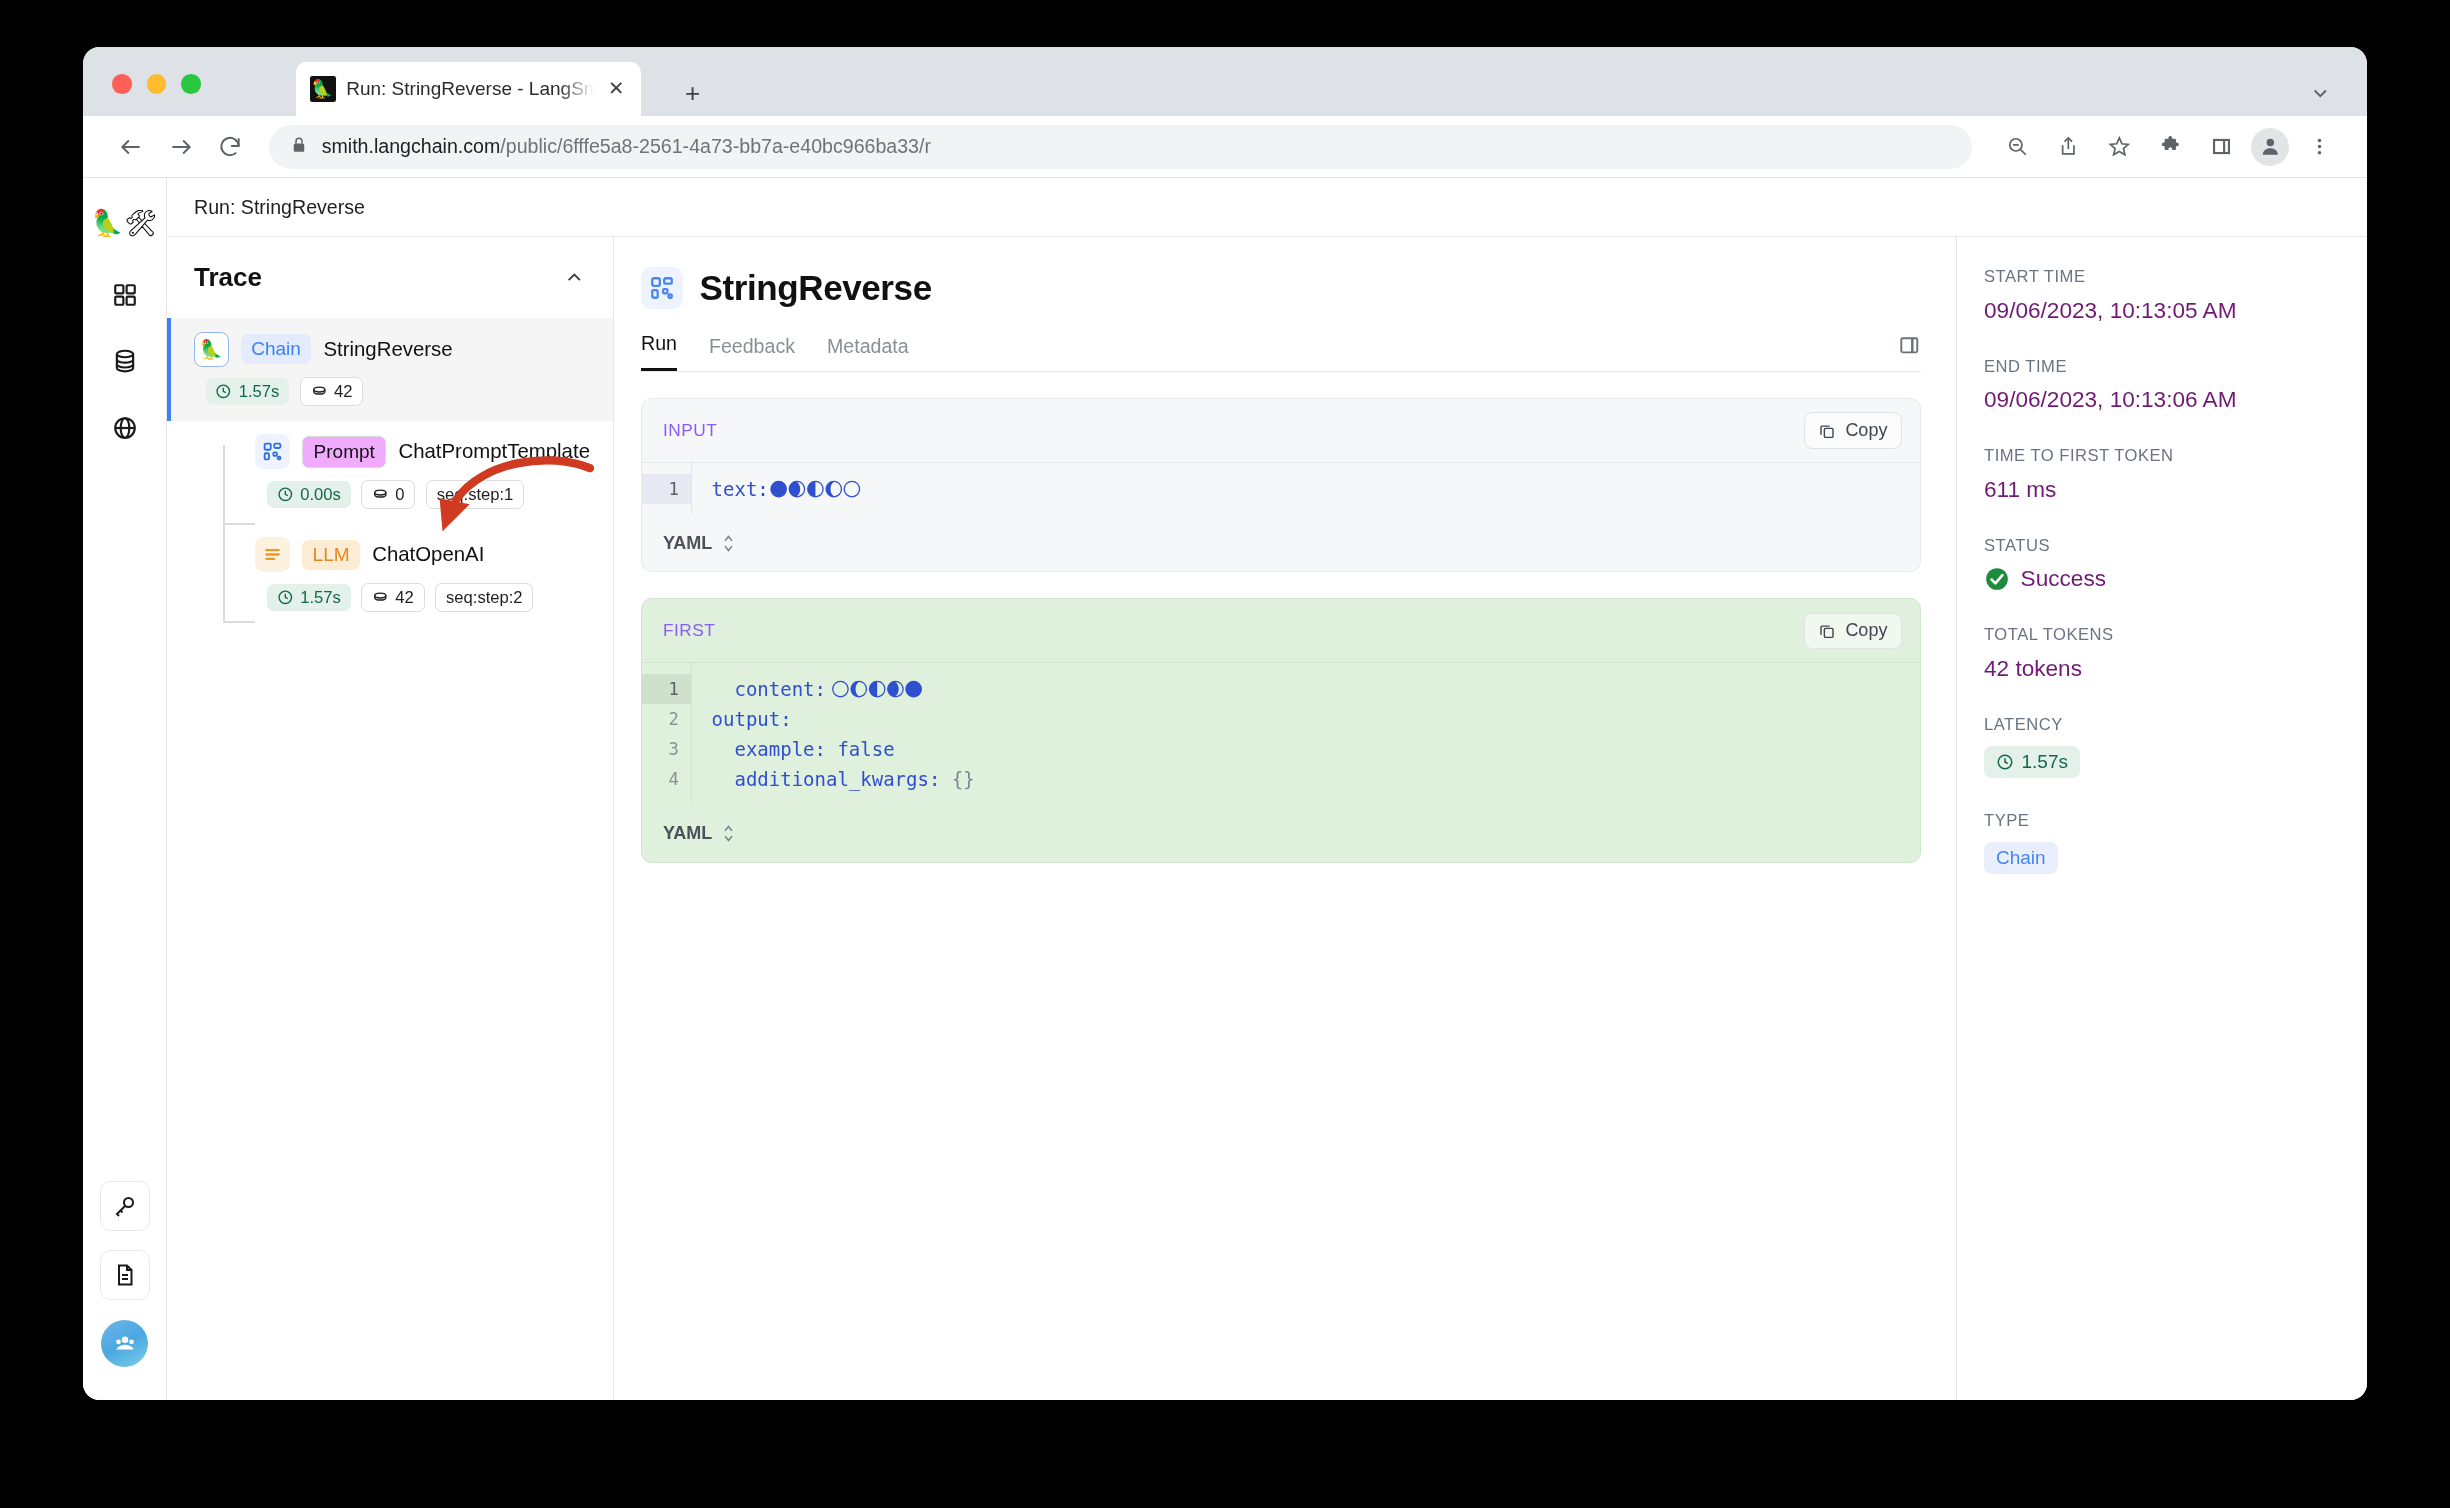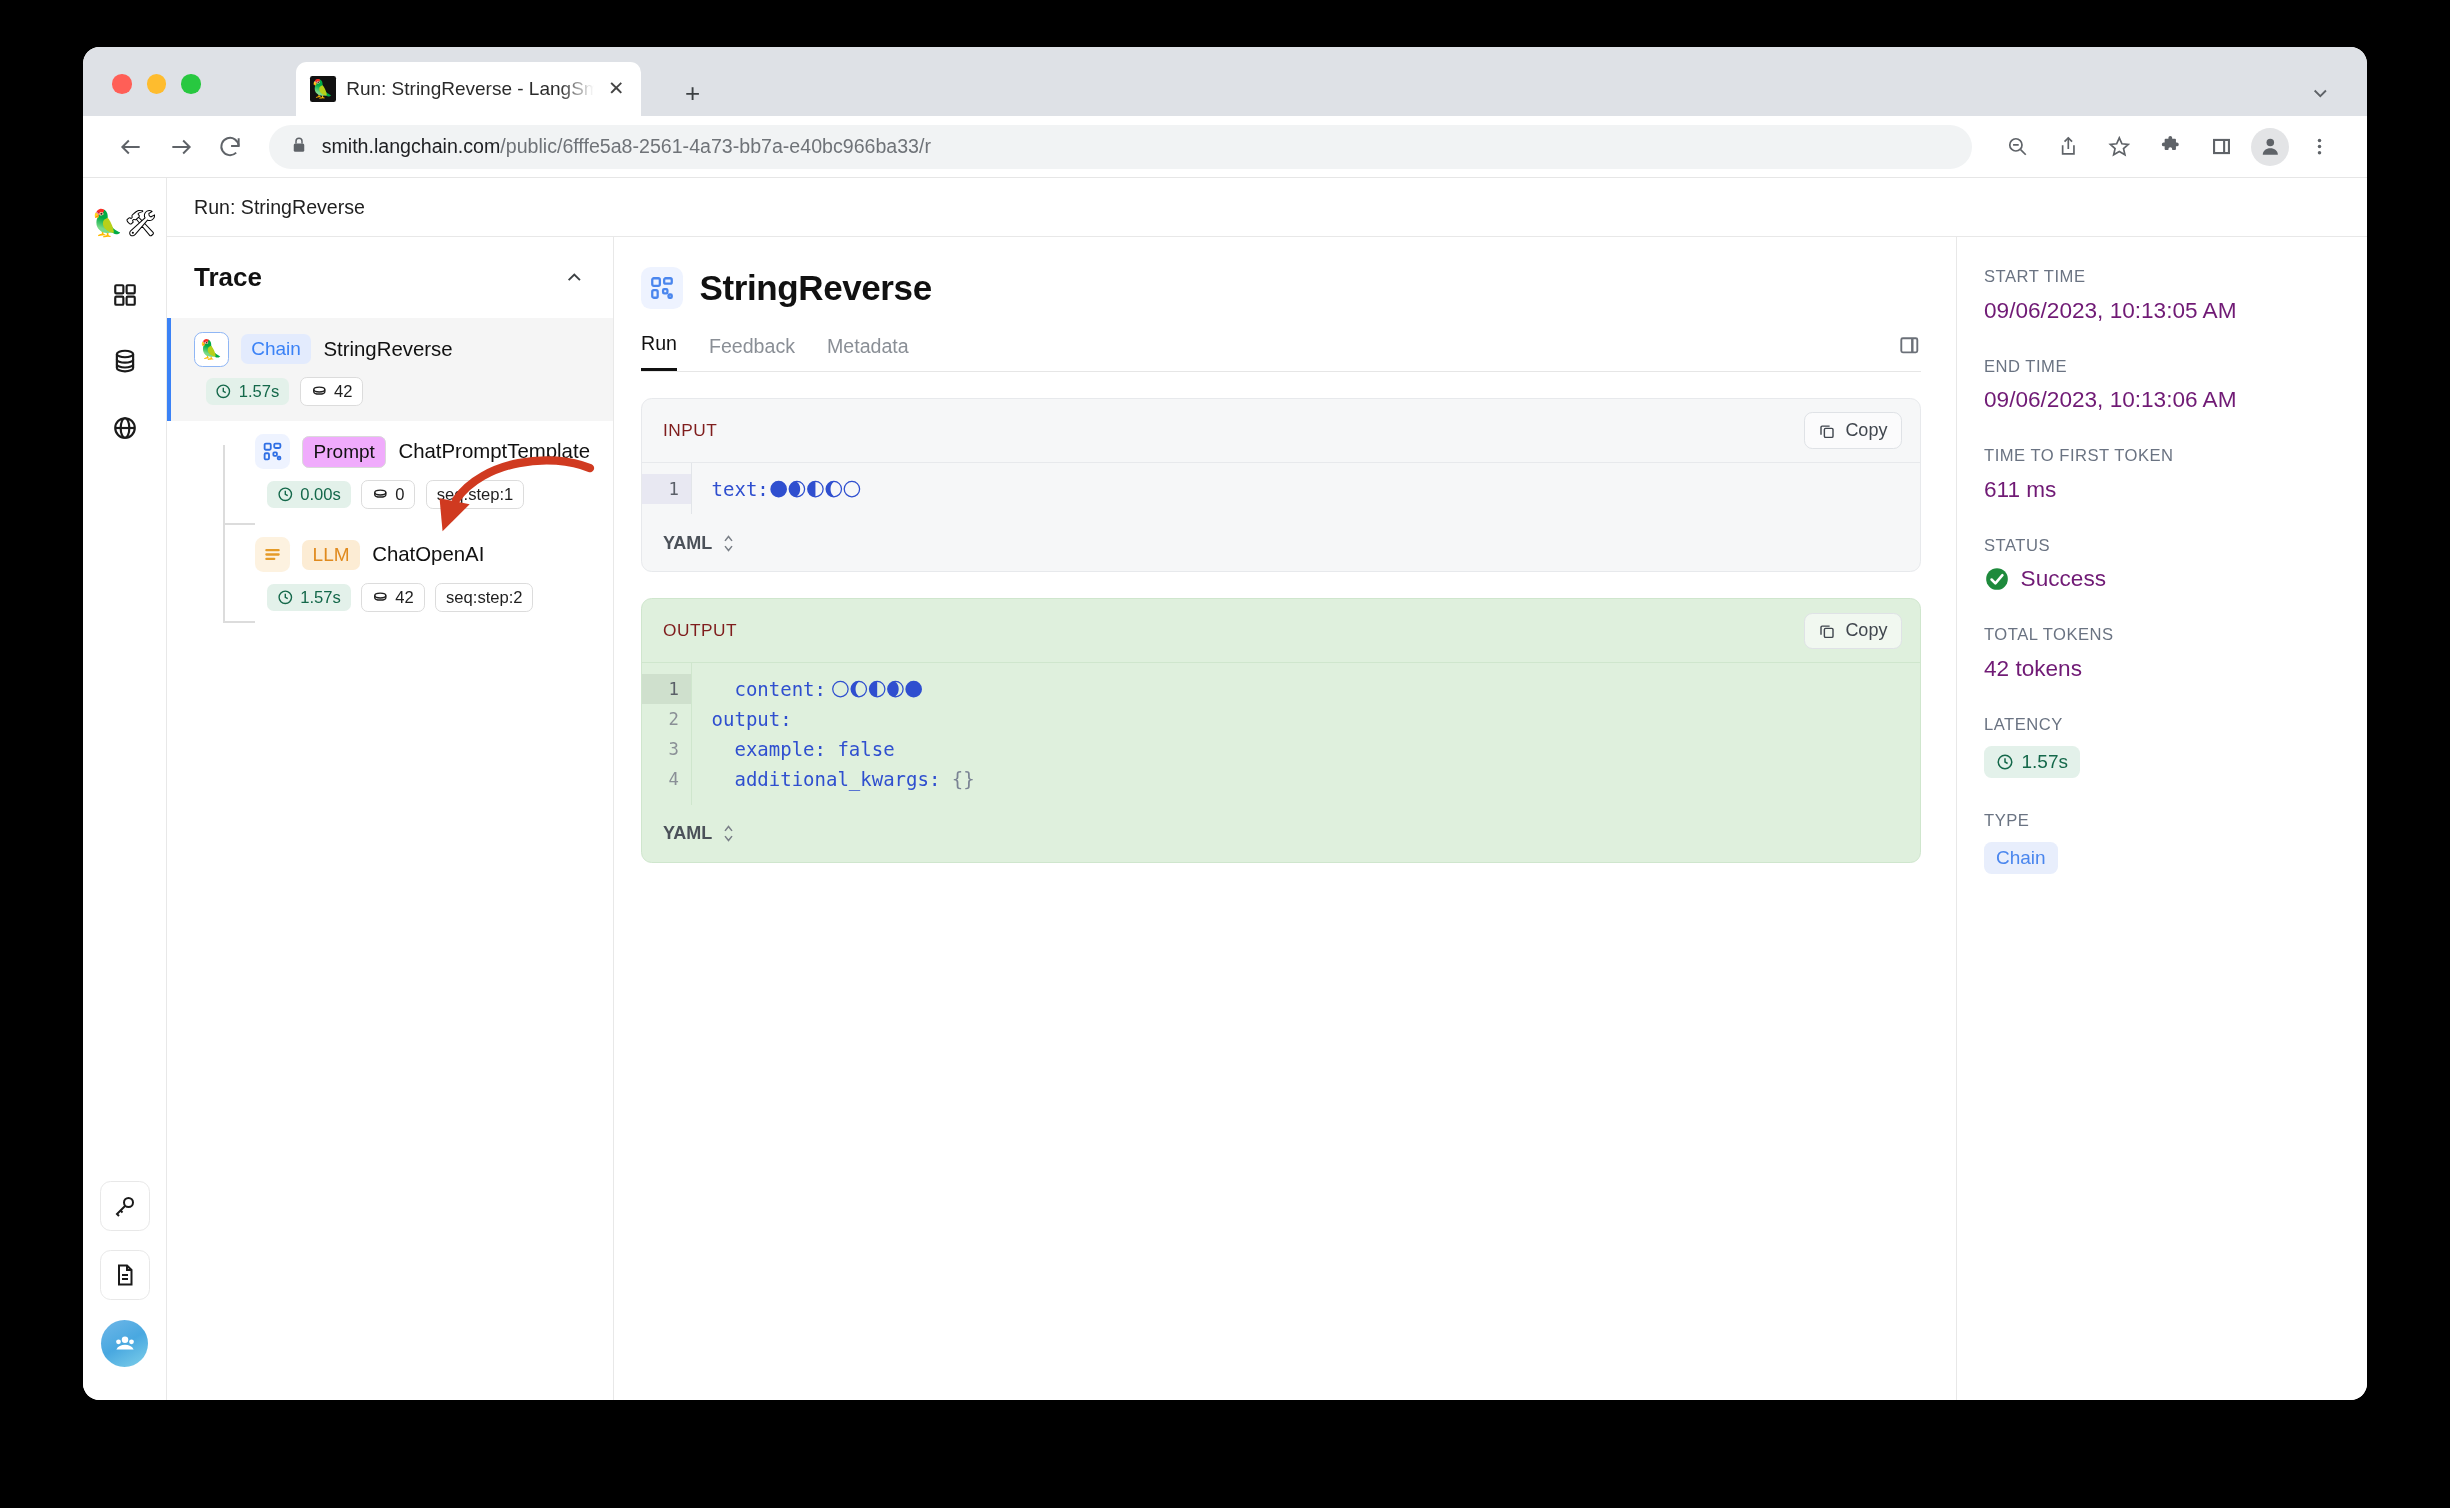--- a/index.html
+++ b/index.html
@@ -291,21 +291,21 @@
     overflow: hidden;
   }
   .io-card.input  { background: #f6f7f8; border: 0.8px solid #e7e9ec; }
   .io-card.output { background: #dff0dd; border: 0.8px solid #cfe6cd; }
 
   .io-head {
     height: 63px;
     display: flex; align-items: center; justify-content: space-between;
     padding: 0 18px 0 21px;
   }
-  .io-label { font-size: 17.3px; color: #7f1d1d; letter-spacing: 0.5px; }
+  .io-label { font-size: 17.3px; color: #8b5cf6; letter-spacing: 0.5px; }
   .copy-btn {
     display: inline-flex; align-items: center; gap: 9px;
     font-size: 18px; color: #40464e;
     border: 0.8px solid #dfe2e6;
     border-radius: 8.3px;
     padding: 6.8px 13.6px;
     background: rgba(255,255,255,0.55);
   }
 
   .code-area { display: flex; border-top: 0.8px solid #e7e9ec; }
@@ -707,21 +707,21 @@
                 <svg width="15" height="21" viewBox="0 0 12 24" fill="none" stroke="currentColor" stroke-width="1.8">
                   <polyline points="2,9 6,4 10,9"></polyline>
                     <polyline points="2,15 6,20 10,15"></polyline>
                 </svg>
               </span>
             </div>
           </div>
 
           <div class="io-card output">
             <div class="io-head">
-              <span class="io-label">OUTPUT</span>
+              <span class="io-label">FIRST</span>
               <span class="copy-btn">
                 <svg width="18" height="18" viewBox="0 0 24 24" fill="none" stroke="currentColor" stroke-width="1.9">
                   <rect x="8.5" y="8.5" width="11.5" height="12" rx="1.6"></rect>
                     <path d="M15.5 5.5H5.5a1.5 1.5 0 0 0-1.5 1.5v10"></path>
                 </svg>
                 <span>Copy</span>
               </span>
             </div>
             <div class="code-area">
               <div class="gutter">

